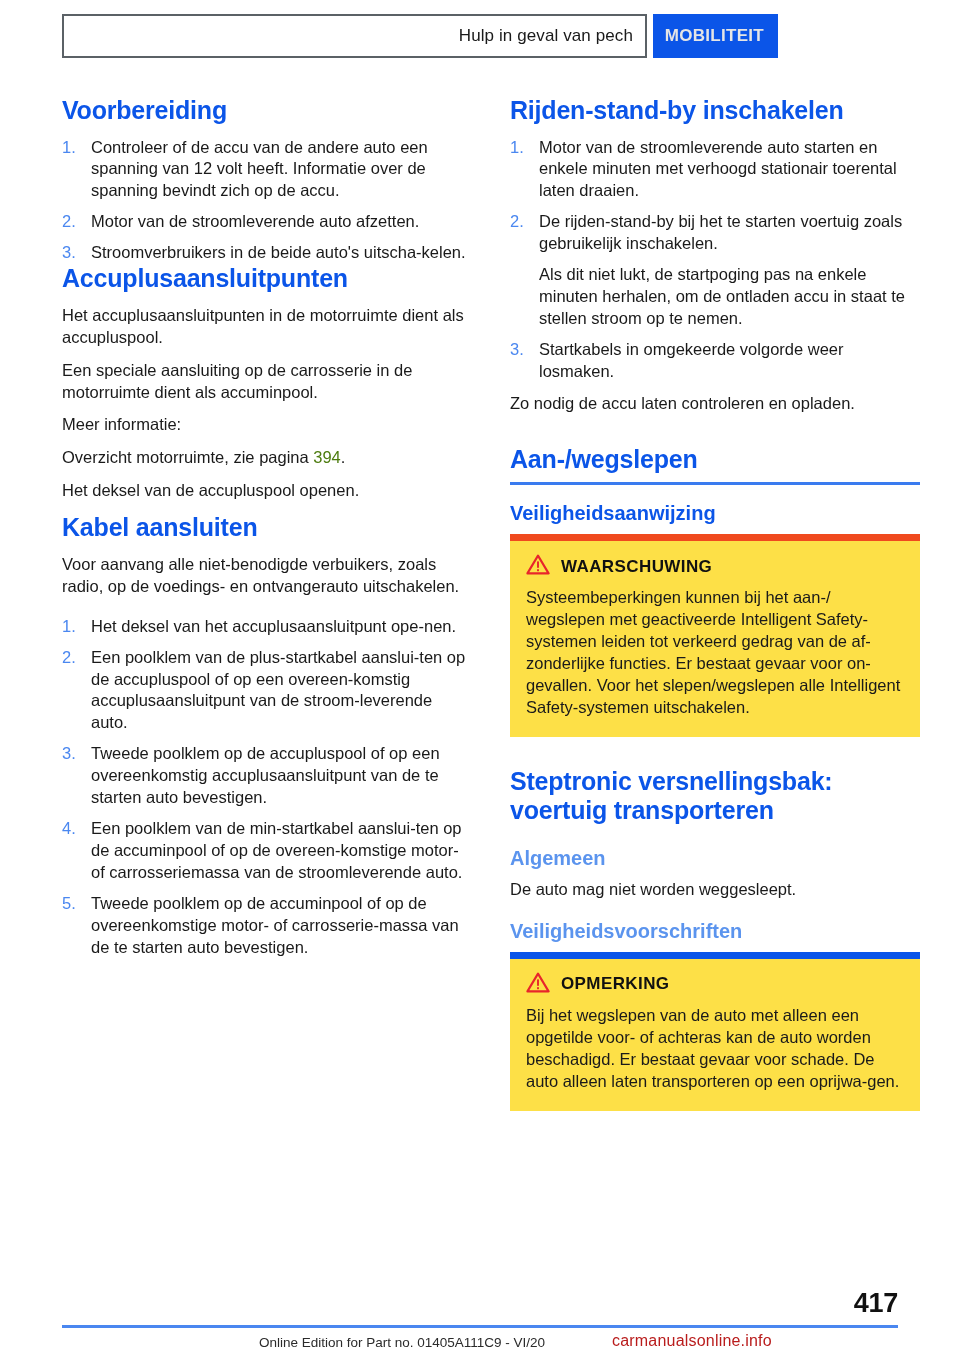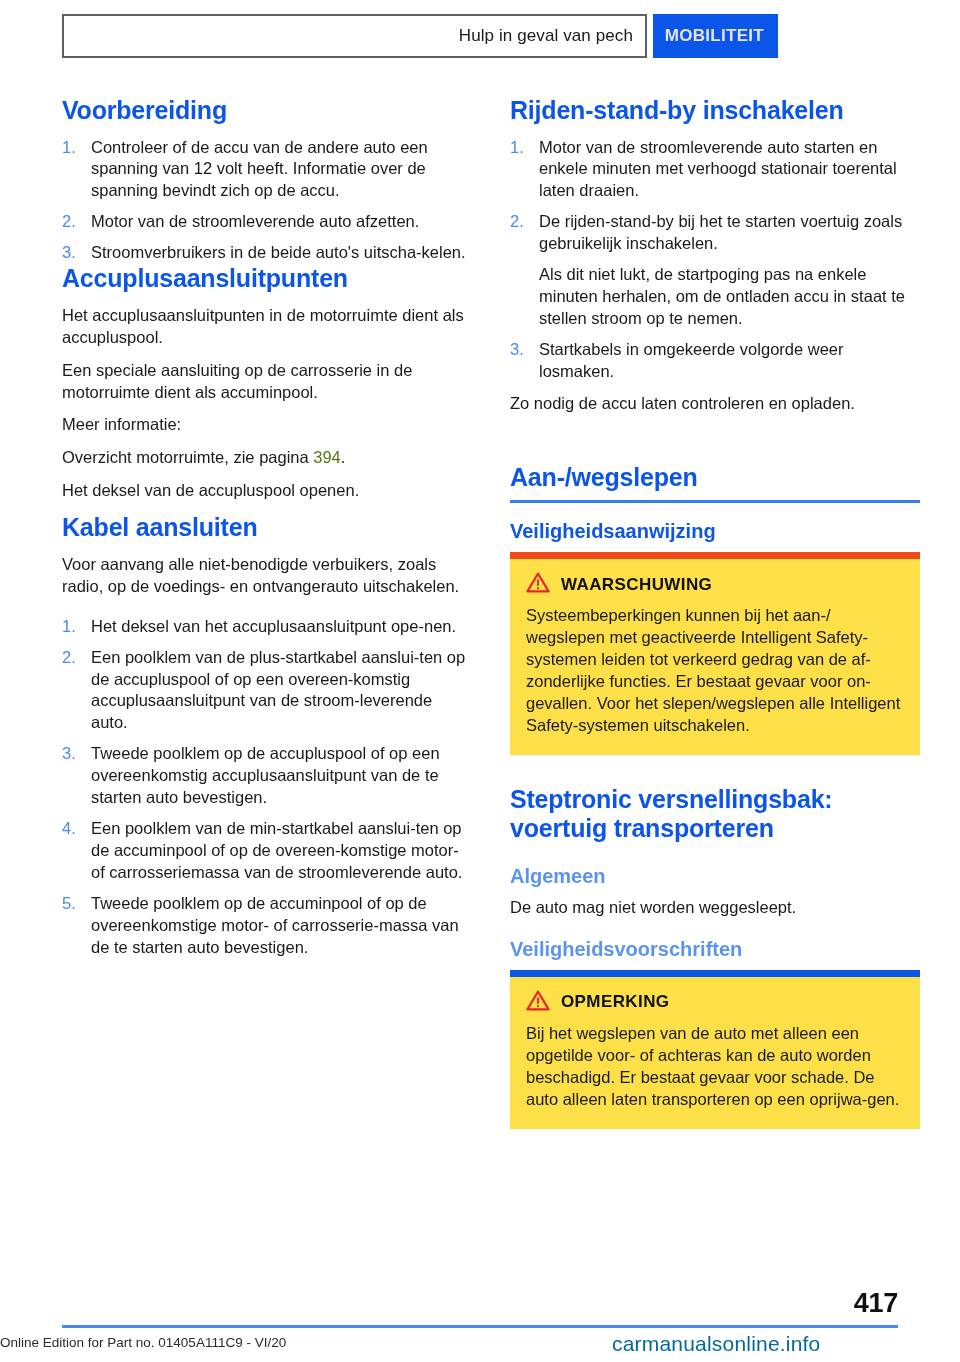--- a/index.html
+++ b/index.html
@@ -182,30 +182,31 @@
     top: 1288px;
     font-size: 27px;
     font-weight: bold;
     color: #111;
     letter-spacing: -.3px;
   }
   .editionline {
     position: absolute;
     left: 0;
     top: 1335px;
-    width: 960px;
+    width: 804px;
+    text-align: center;
     font-size: 13.5px;
     color: #2b2b2b;
   }
   .watermark {
     position: absolute;
     left: 612px;
     top: 1332px;
-    font-size: 21px;
-    color: #0369a1;
+    font-size: 16px;
+    color: #b91c1c;
     letter-spacing: .2px;
     white-space: nowrap;
   }
 </style>
 </head>
 <body>
 
 <div class="header">
   <div class="header-tab-white">
     <span>Hulp in geval van pech</span>
@@ -288,21 +289,21 @@
         <span class="cont">Als dit niet lukt, de startpoging pas na enkele minuten herhalen, om de ontladen accu in staat te stellen stroom op te nemen.</span>
       </li>
       <li>
         <span class="num">3.</span>
         <span>Startkabels in omgekeerde volgorde weer losmaken.</span>
       </li>
     </ol>
 
     <p class="para" style="margin-top:10px;">Zo nodig de accu laten controleren en opladen.</p>
 
-    <h1 class="title rule" style="margin-top:48px;">Aan-/wegslepen</h1>
+    <h1 class="title rule" style="margin-top:30px;">Aan-/wegslepen</h1>
 
     <h2 class="sub">Veiligheidsaanwijzing</h2>
 
     <div class="notice warn">
       <div class="bar"></div>
       <div class="nbody">
         <div class="nhead">
           <span class="tri">
             <svg width="24" height="21" viewBox="0 0 24 21" aria-hidden="true">
               <path d="M12 1.6 L22.6 19.4 L1.4 19.4 Z" fill="none" stroke="#E8252B" stroke-width="2.1" stroke-linejoin="round"></path>

